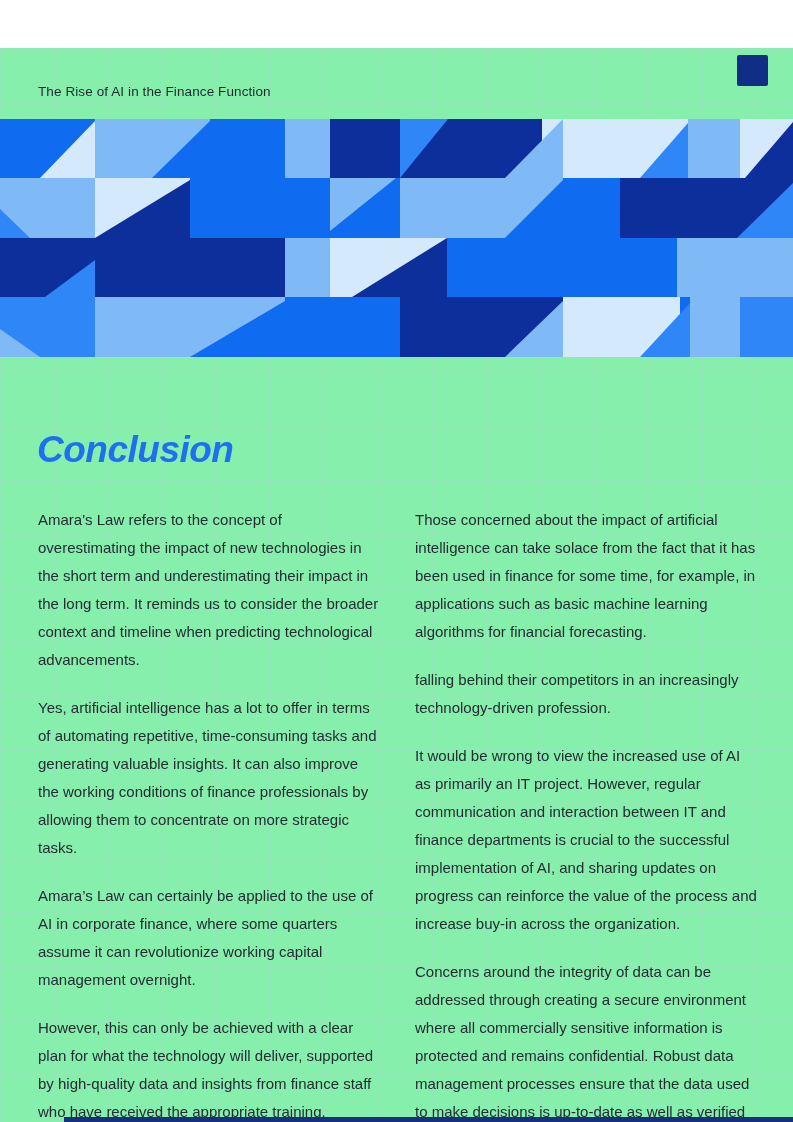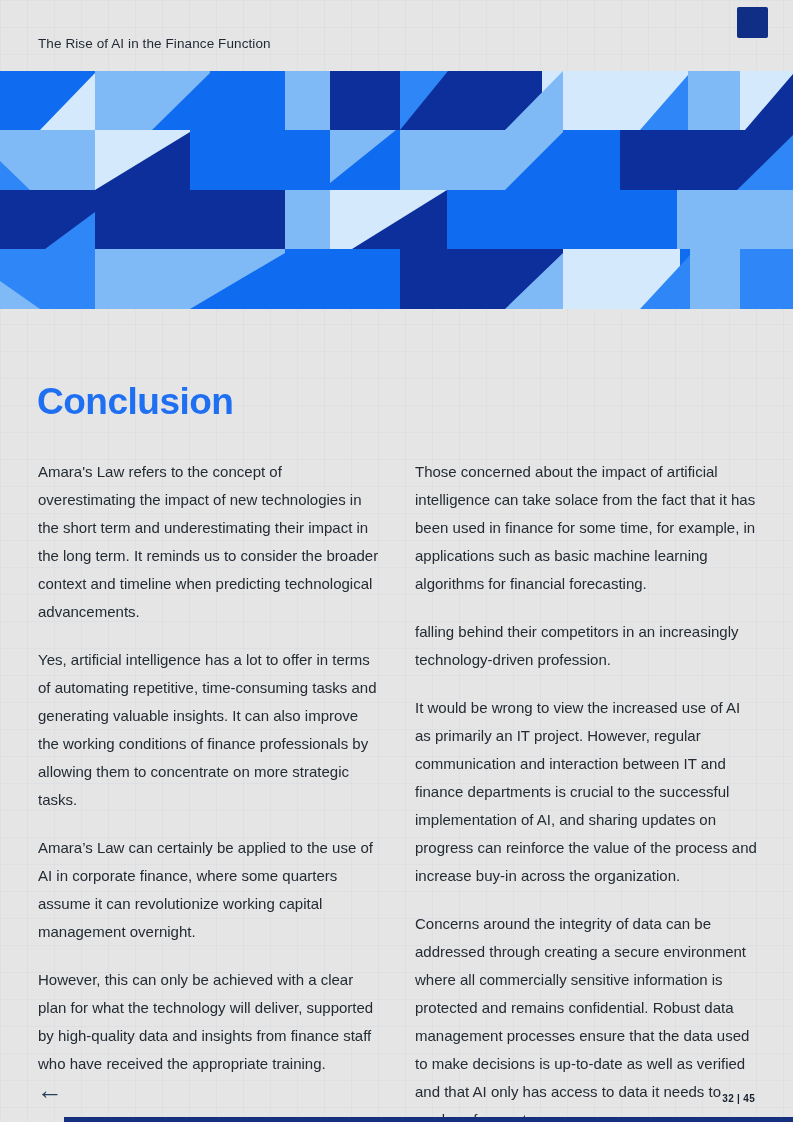--- a/index.html
+++ b/index.html
@@ -5,21 +5,22 @@
   html,body{margin:0;padding:0;}
   body{
     width:793px;height:1122px;
     font-family:"Liberation Sans", sans-serif;
     background:#ffffff;
     position:relative;
     overflow:hidden;
   }
   .page{
     position:absolute;inset:0;
-    background:#e5e5e5;
+    background:#86efac;
+    margin-top:48px;
   }
   
   .grid-watermark{
     position:absolute;inset:0;
     background-image:
       linear-gradient(to right, rgba(188,203,216,0.18) 1px, transparent 1px),
       linear-gradient(to bottom, rgba(188,203,216,0.18) 1px, transparent 1px);
     background-size:27px 27px;
     pointer-events:none;
   }
@@ -29,21 +30,21 @@
   }
   .corner-square{
     position:absolute;left:737px;top:7px;width:31px;height:31px;
     background:#112e86;border-radius:2px;
   }
   .banner{
     position:absolute;left:0;top:71px;width:793px;height:238px;
   }
   .page-title{
     position:absolute;left:37px;top:381px;
-    font-size:37px;font-weight:700;color:#1f6ff2;letter-spacing:-0.5px;
+    font-size:37px;font-weight:700;color:#1f6ff2;letter-spacing:-0.5px;font-style:italic;
   }
   .columns{
     position:absolute;left:38px;top:458px;width:717px;
   }
   .col{
     position:absolute;top:0;width:345px;
     font-size:15px;line-height:28px;color:#242b33;
   }
   .col-left{left:0;}
   .col-right{left:377px;}

